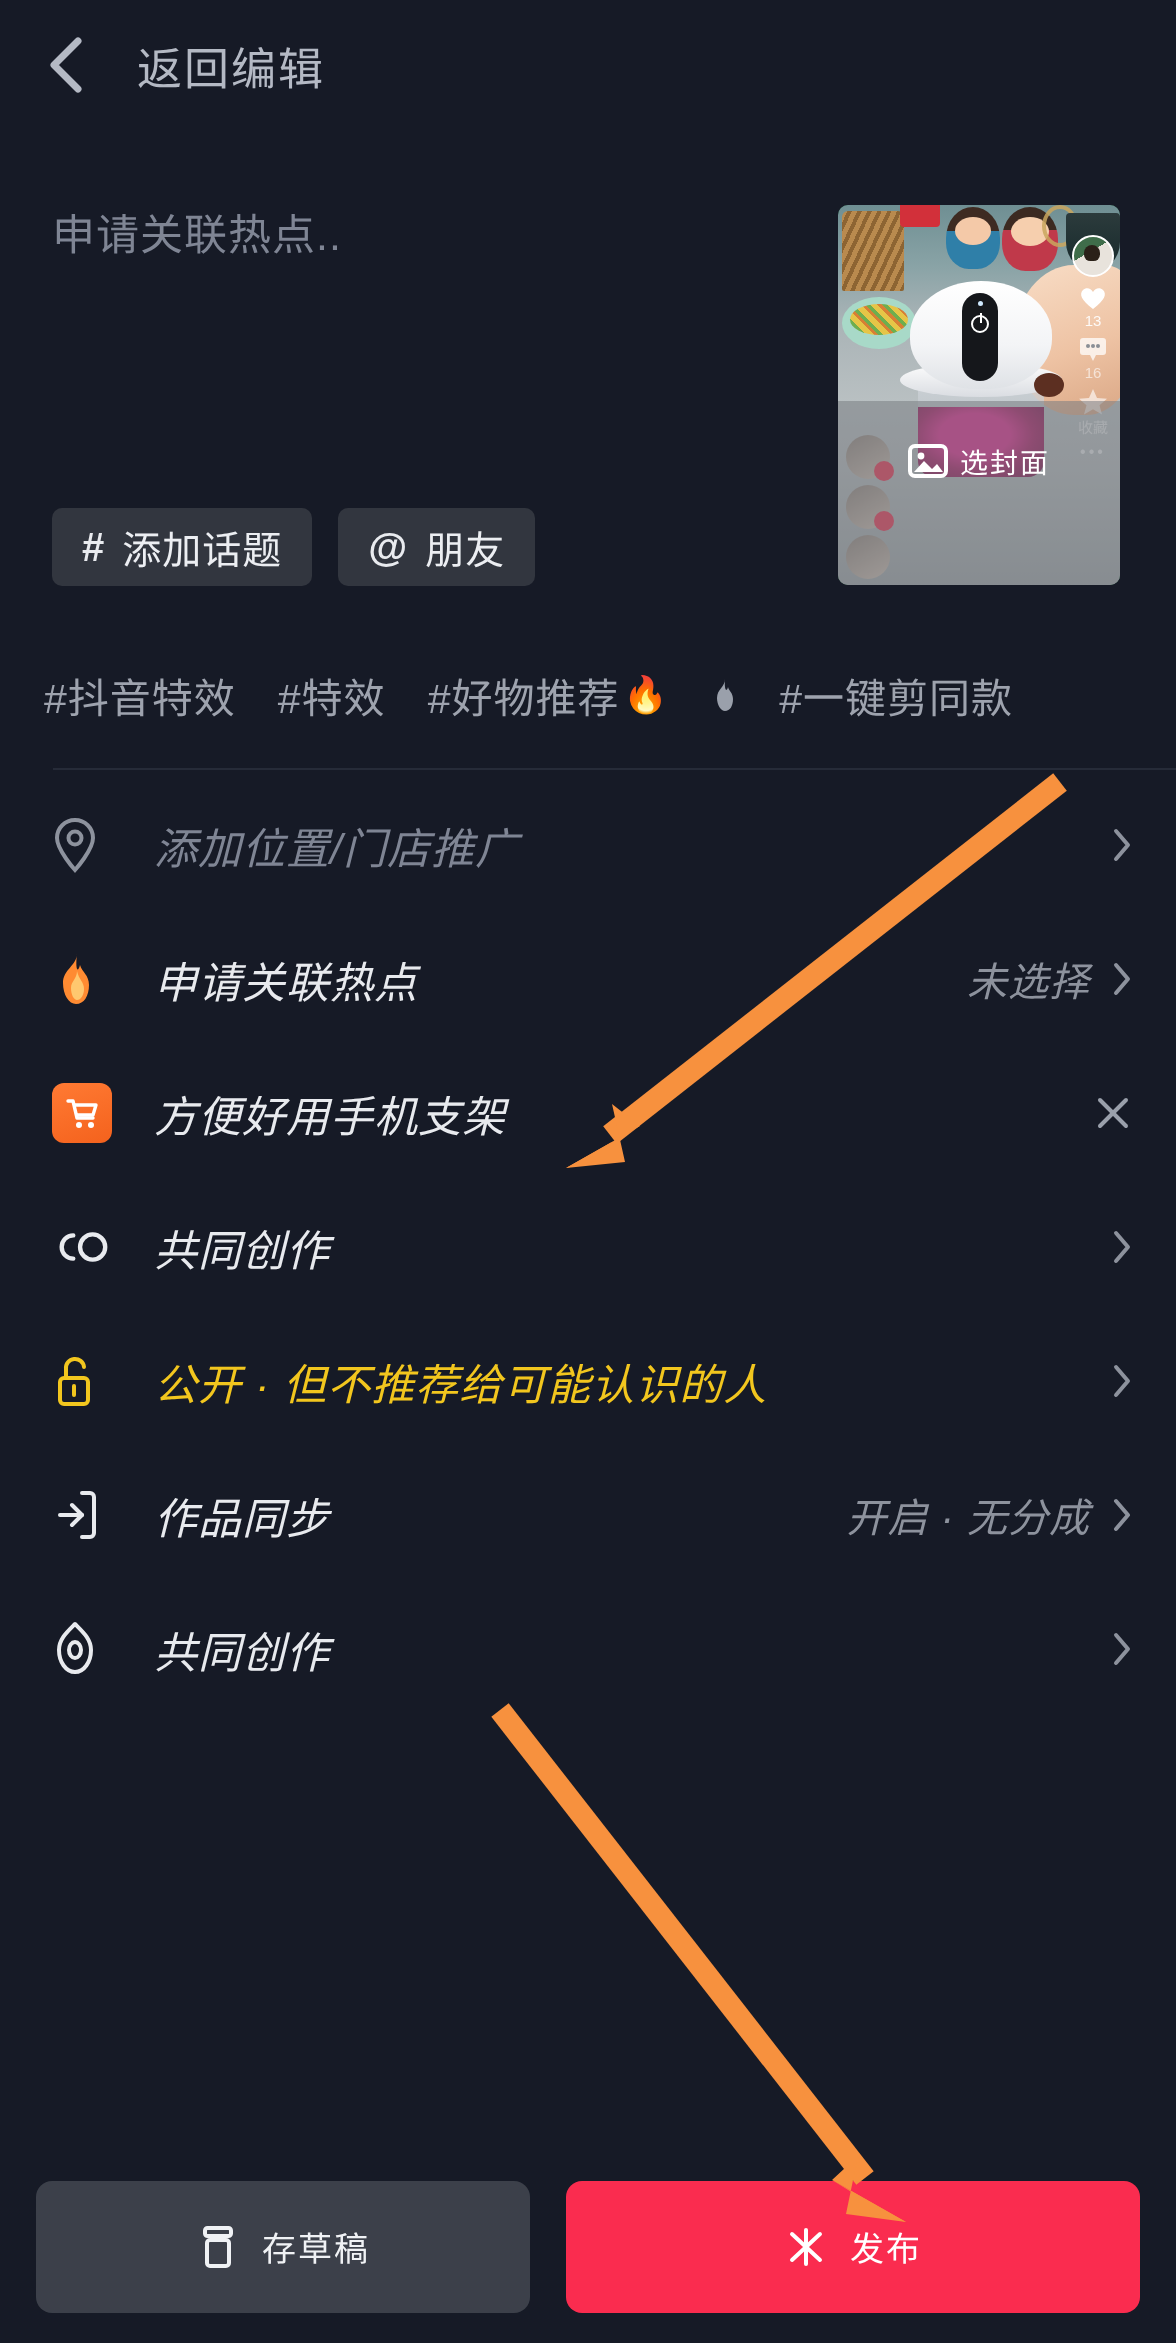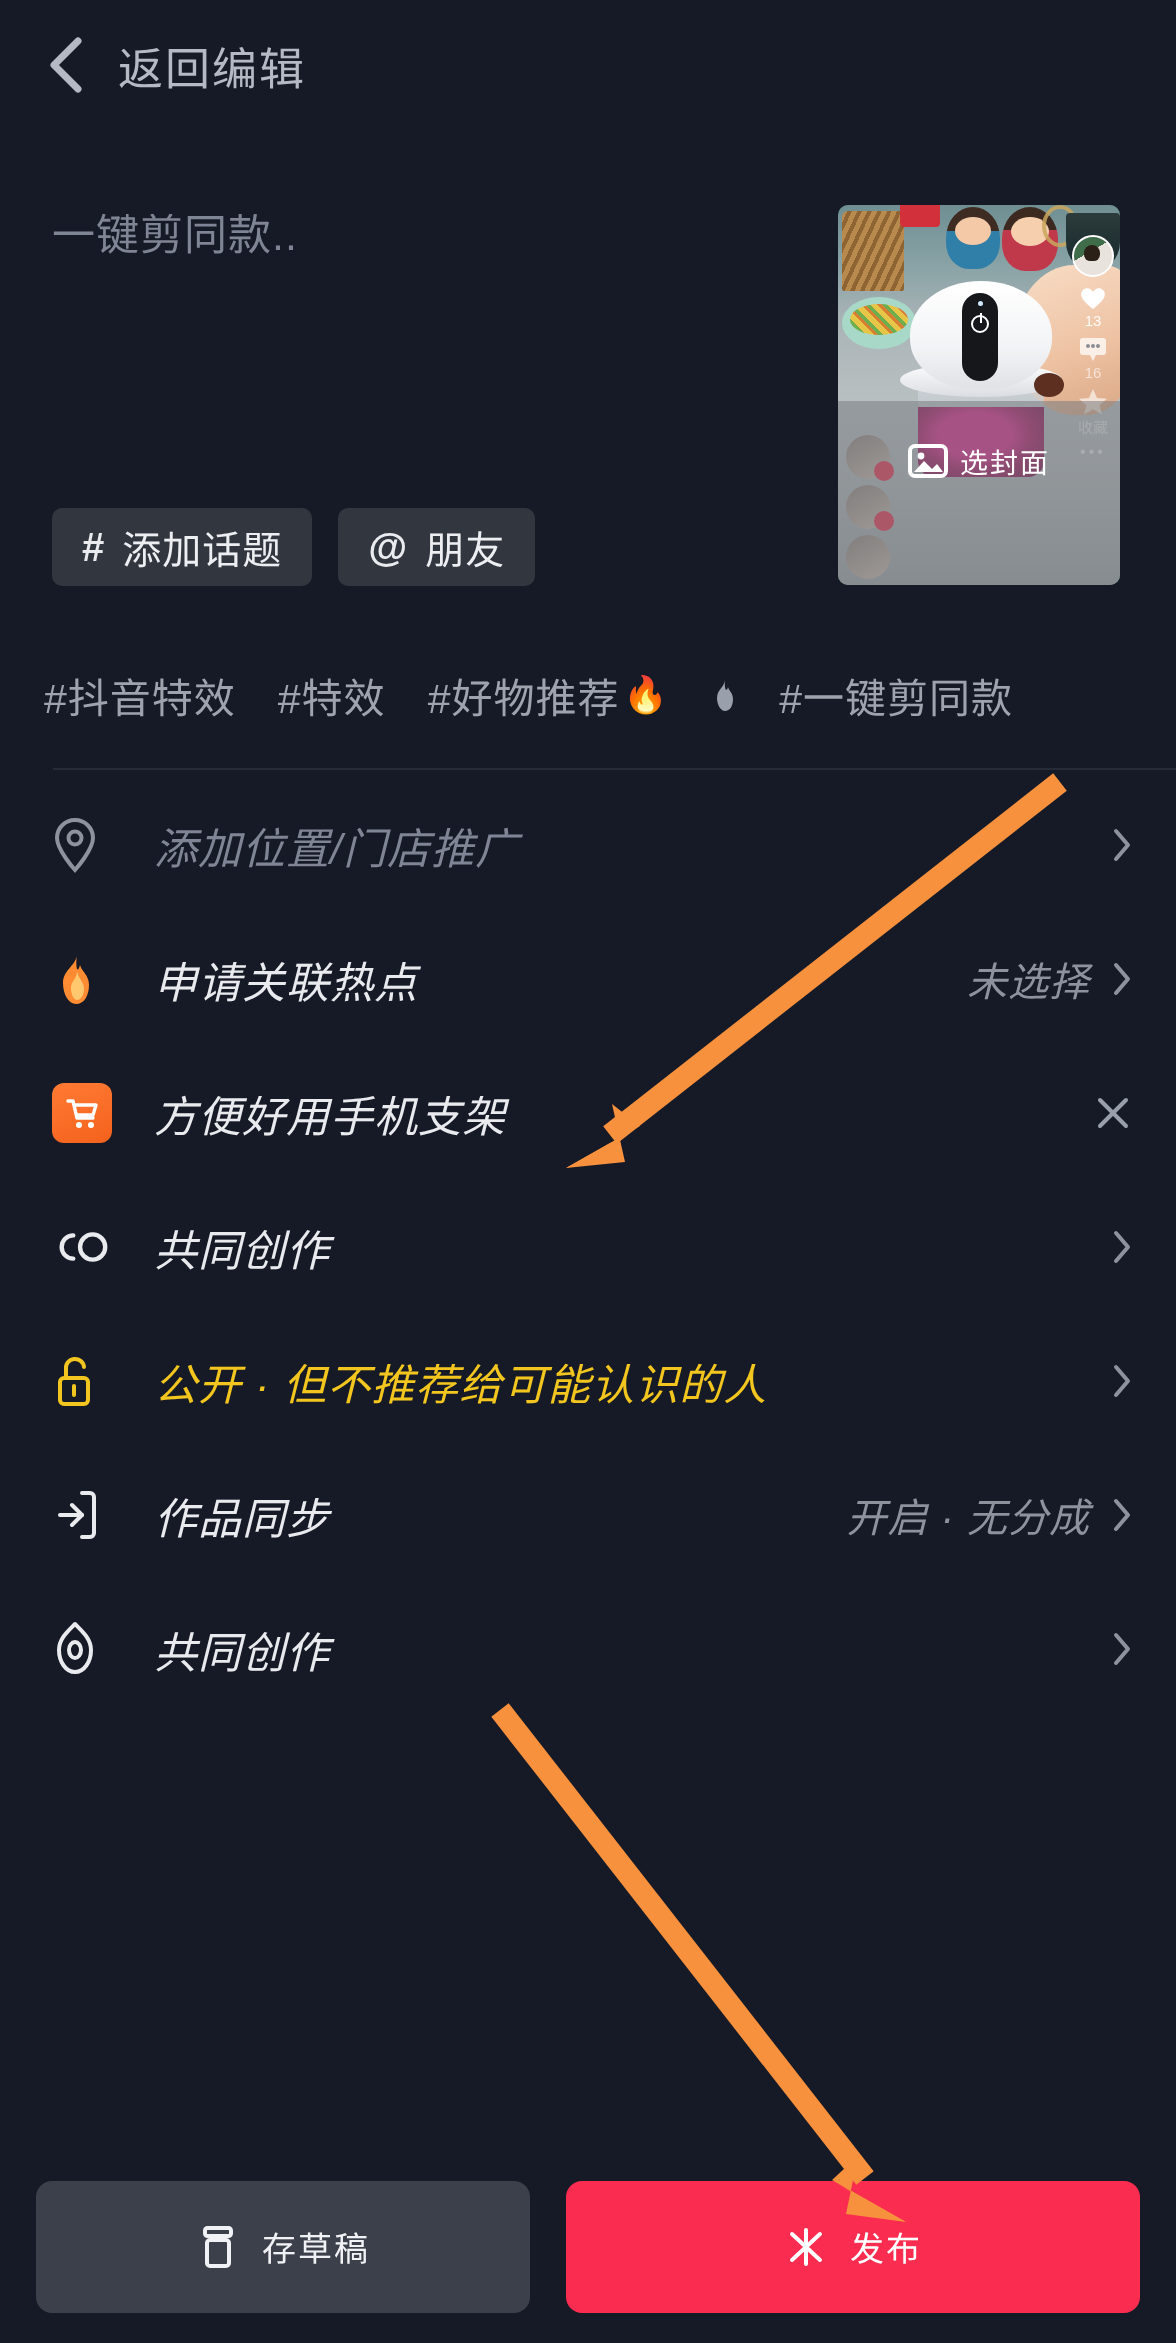--- a/index.html
+++ b/index.html
@@ -20,21 +20,21 @@
   
   .header {
     position: absolute; left: 0; top: 0;
     width: 1176px; height: 130px;
     display: flex; align-items: center;
     padding-left: 46px;
   }
   .back-chevron { width: 44px; height: 60px; flex: 0 0 auto; }
   .back-chevron svg { display: block; }
   .header-title {
-    margin-left: 28px;
+    margin-left: 47px;
     font-size: 45px; color: #b4b9c4; letter-spacing: 2px;
   }
 
   
   .desc-area {
     position: absolute; left: 52px; top: 200px;
     width: 760px; min-height: 230px;
   }
   .desc-placeholder {
     font-size: 43px; color: #7f8594; letter-spacing: 1px;
@@ -277,21 +277,21 @@
   <div class="header">
     <span class="back-chevron">
       <svg viewBox="0 0 44 60" width="44" height="60" aria-hidden="true">
         <polyline points="32,6 8,30 32,54" fill="none" stroke="#b4b9c4" stroke-width="7" stroke-linecap="round" stroke-linejoin="round"></polyline>
       </svg>
     </span>
     <span class="header-title">返回编辑</span>
   </div>
 
   <div class="desc-area">
-    <div class="desc-placeholder">一键剪同款..</div>
+    <div class="desc-placeholder">申请关联热点..</div>
   </div>
 
   <div class="cover">
     <div class="cover-photo">
       <div class="prop-basket"></div>
       <div class="prop-redbox"></div>
       <div class="doll a"></div>
       <div class="doll b"></div>
       <div class="prop-goldring"></div>
       <div class="prop-darkbowl"></div>

